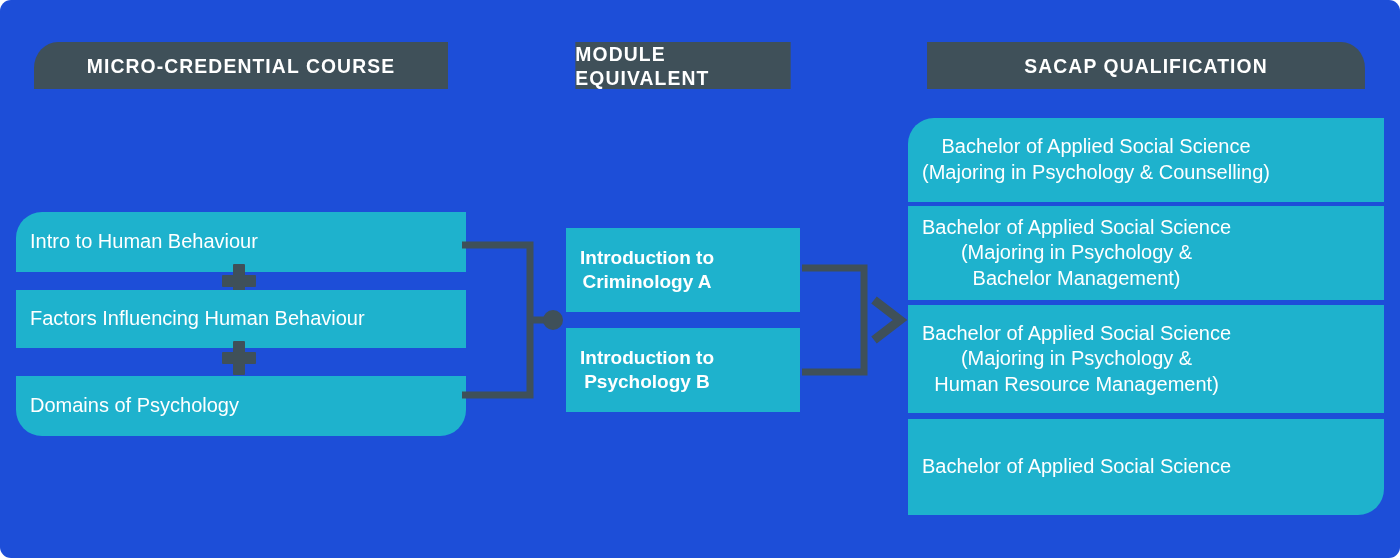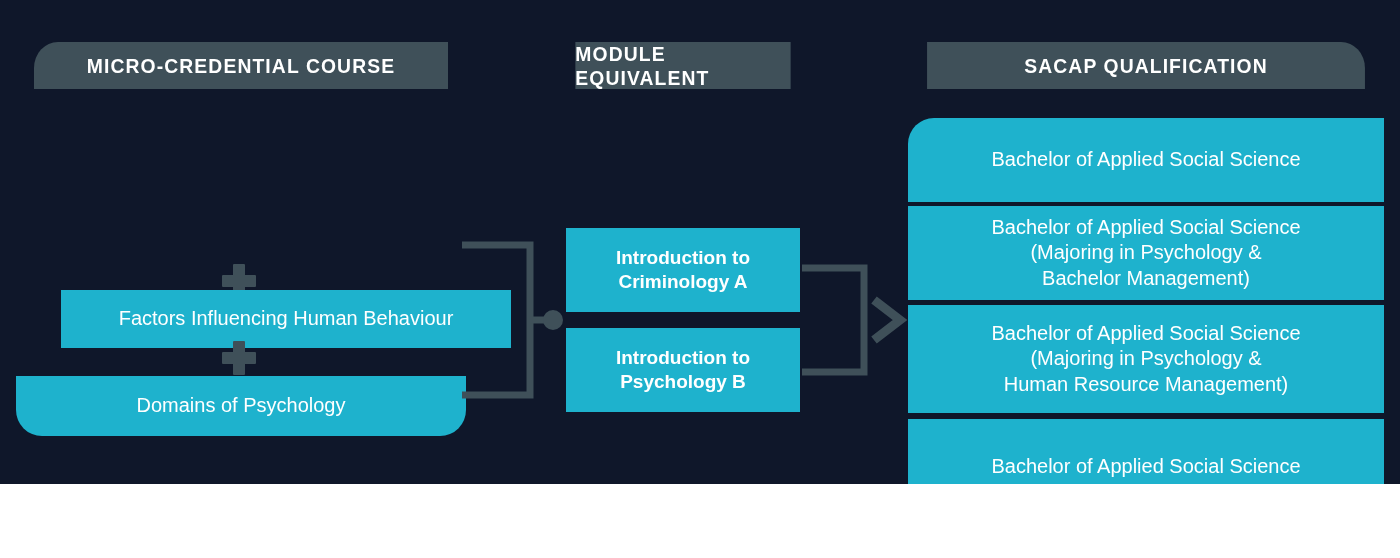--- a/index.html
+++ b/index.html
@@ -6,23 +6,24 @@
     margin: 0;
     padding: 0;
     background: #ffffff;
   }
   body {
     font-family: "Liberation Sans", sans-serif;
   }
   #canvas {
     position: relative;
     width: 1400px;
-    height: 484px;
-    background: #0f172a;
+    height: 558px;
+    background: #1d4ed8;
     overflow: hidden;
+    border-radius: 11px;
   }
 
   
   .col-header {
     position: absolute;
     background: #3f5059;
     color: #ffffff;
     display: flex;
     align-items: center;
     justify-content: center;
@@ -38,31 +39,30 @@
   .col-header.middle { left: 566px; top: 42px; width: 234px; height: 47px; border-radius: 0 0 0 0; }
   .col-header.right  { left: 908px; top: 42px; width: 476px; height: 47px; border-radius: 0 26px 0 0; }
 
   
   .card {
     position: absolute;
     background: #1eb2cd;
     color: #ffffff;
     display: flex;
     align-items: center;
-    justify-content: center;
     text-align: center;
     line-height: 1.28;
     box-sizing: border-box;
     padding: 4px 14px;
   }
 
   
   .card.micro { left: 16px; width: 450px; font-size: 20px; font-weight: 400; }
   .m1 { top: 212px; height: 60px; border-radius: 26px 0 0 0; }
-  .m2 { top: 290px; height: 58px; border-radius: 0; margin-left: 45px; }
+  .m2 { top: 290px; height: 58px; border-radius: 0; }
   .m3 { top: 376px; height: 60px; border-radius: 0 0 26px 26px; }
 
   
   .plus {
     position: absolute;
     width: 34px;
     height: 34px;
     left: 222px;
   }
   .plus::before, .plus::after {
@@ -108,20 +108,23 @@
 <body>
 
 <div id="canvas">
 
   <div class="col-header left">MICRO-CREDENTIAL COURSE</div>
 
   <div class="col-header middle">MODULE EQUIVALENT</div>
 
   <div class="col-header right">SACAP QUALIFICATION</div>
 
+  <div class="card micro m1">
+    <span>Intro to Human Behaviour</span>
+  </div>
 
   <div class="plus p1"></div>
 
   <div class="card micro m2">
     <span>Factors Influencing Human Behaviour</span>
   </div>
 
   <div class="plus p2"></div>
 
   <div class="card micro m3">
@@ -138,20 +141,21 @@
   <div class="card module mod2">
     <span>
       <span>Introduction to</span><br>
       <span>Psychology B</span>
     </span>
   </div>
 
   <div class="card qual q1">
     <span>
       <span>Bachelor of Applied Social Science</span><br>
+      <span>(Majoring in Psychology &amp; Counselling)</span>
     </span>
   </div>
 
   <div class="card qual q2">
     <span>
       <span>Bachelor of Applied Social Science</span><br>
       <span>(Majoring in Psychology &amp;</span><br>
       <span>Bachelor Management)</span>
     </span>
   </div>

